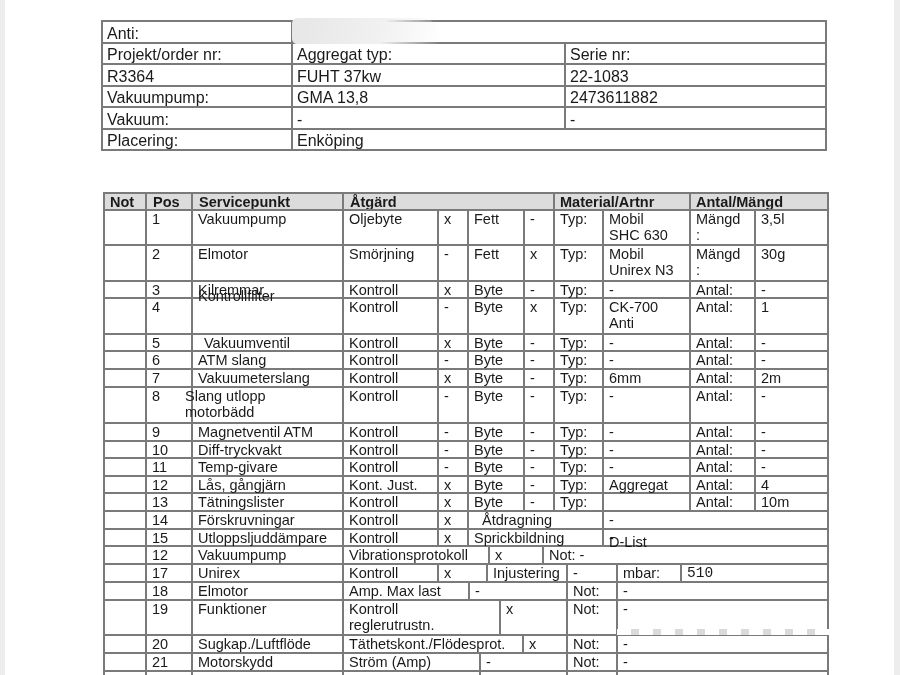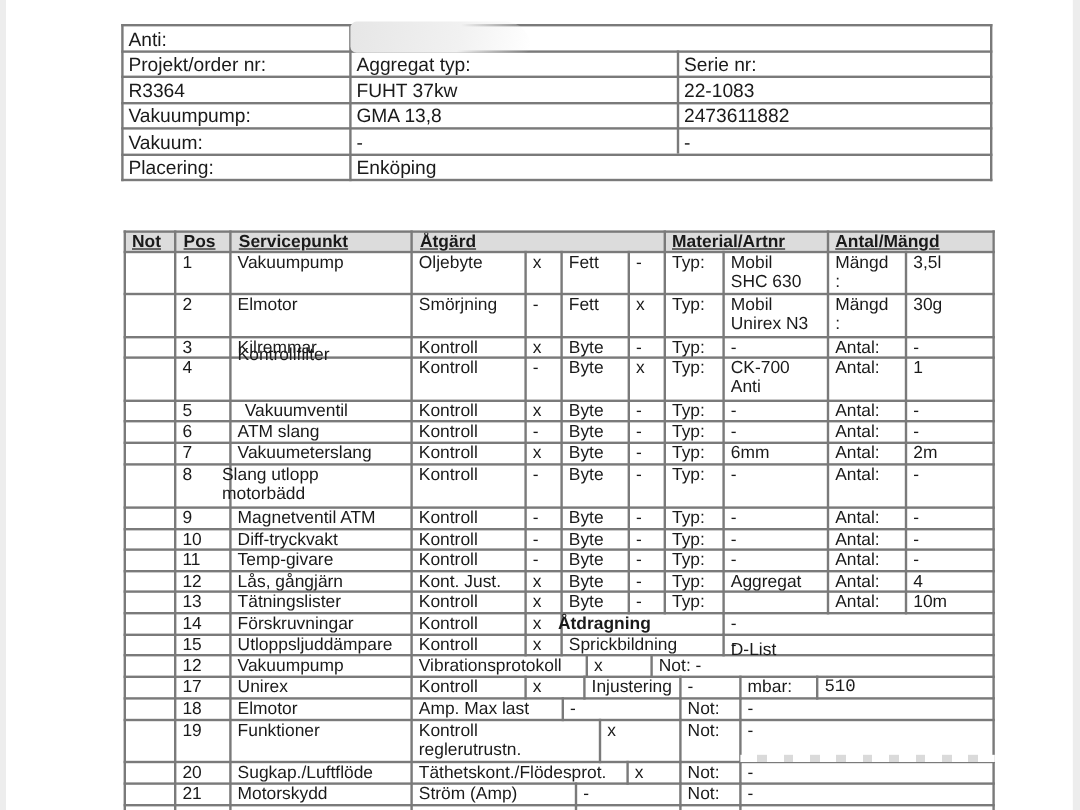--- a/index.html
+++ b/index.html
@@ -14,21 +14,21 @@
 
   .cell {
     position: absolute; box-sizing: border-box;
     font-size: 14.5px; line-height: 16px; padding: 1px 0 0 5px;
     white-space: nowrap; overflow: visible;
   }
   .info .cell { font-size: 16px; line-height: 19px; padding: 1px 0 0 4px; }
   .hline { position: absolute; height: 2px; background: #7a7a7a; }
   .vline { position: absolute; width: 2px; background: #7a7a7a; }
   .hdr { position: absolute; background: #dcdcdc; }
-  .bold { font-weight: bold; text-decoration: underline; }
+  .bold { font-weight: bold; }
   .smear {
     position: absolute; left: 292px; top: 18px; width: 150px; height: 26px;
     background: linear-gradient(100deg, #e6e6e6 0%, #f1f1f1 60%, rgba(255,255,255,0) 100%);
     border-radius: 10px 40px 10px 10px;
   }
   .fade {
     position: absolute; left: 617px; top: 629px; width: 212px; height: 6px;
     background: repeating-linear-gradient(90deg, #ffffff 0 14px, #dadada 14px 22px);
   }
 </style>
@@ -256,21 +256,21 @@
     <div class="cell" style="left: 604px; top: 493px; white-space: pre; margin-top: 40px;">D-List</div>
     <div class="cell" style="left: 691px; top: 493px; white-space: pre;">Antal:</div>
     <div class="cell" style="left: 756px; top: 493px; white-space: pre;">10m</div>
     <div class="vline" style="left: 437px; top: 510px; height: 20px;"></div>
     <div class="vline" style="left: 467px; top: 510px; height: 20px;"></div>
     <div class="vline" style="left: 602px; top: 510px; height: 20px;"></div>
     <div class="cell" style="left: 147px; top: 511px; white-space: pre;">14</div>
     <div class="cell" style="left: 193px; top: 511px; white-space: pre;">Förskruvningar</div>
     <div class="cell" style="left: 344px; top: 511px; white-space: pre;">Kontroll</div>
     <div class="cell" style="left: 439px; top: 511px; white-space: pre;">x</div>
-    <div class="cell" style="left: 460px; top: 511px; white-space: pre; font-weight: bold;">Åtdragning</div>
+    <div class="cell" style="left: 477px; top: 511px; white-space: pre;">Åtdragning</div>
     <div class="cell" style="left: 604px; top: 511px; white-space: pre;">-</div>
     <div class="vline" style="left: 437px; top: 528px; height: 19px;"></div>
     <div class="vline" style="left: 467px; top: 528px; height: 19px;"></div>
     <div class="vline" style="left: 602px; top: 528px; height: 19px;"></div>
     <div class="cell" style="left: 147px; top: 529px; white-space: pre;">15</div>
     <div class="cell" style="left: 193px; top: 529px; white-space: pre;">Utloppsljuddämpare</div>
     <div class="cell" style="left: 344px; top: 529px; white-space: pre;">Kontroll</div>
     <div class="cell" style="left: 439px; top: 529px; white-space: pre;">x</div>
     <div class="cell" style="left: 469px; top: 529px; white-space: pre;">Sprickbildning</div>
     <div class="cell" style="left: 604px; top: 529px; white-space: pre;">-</div>

